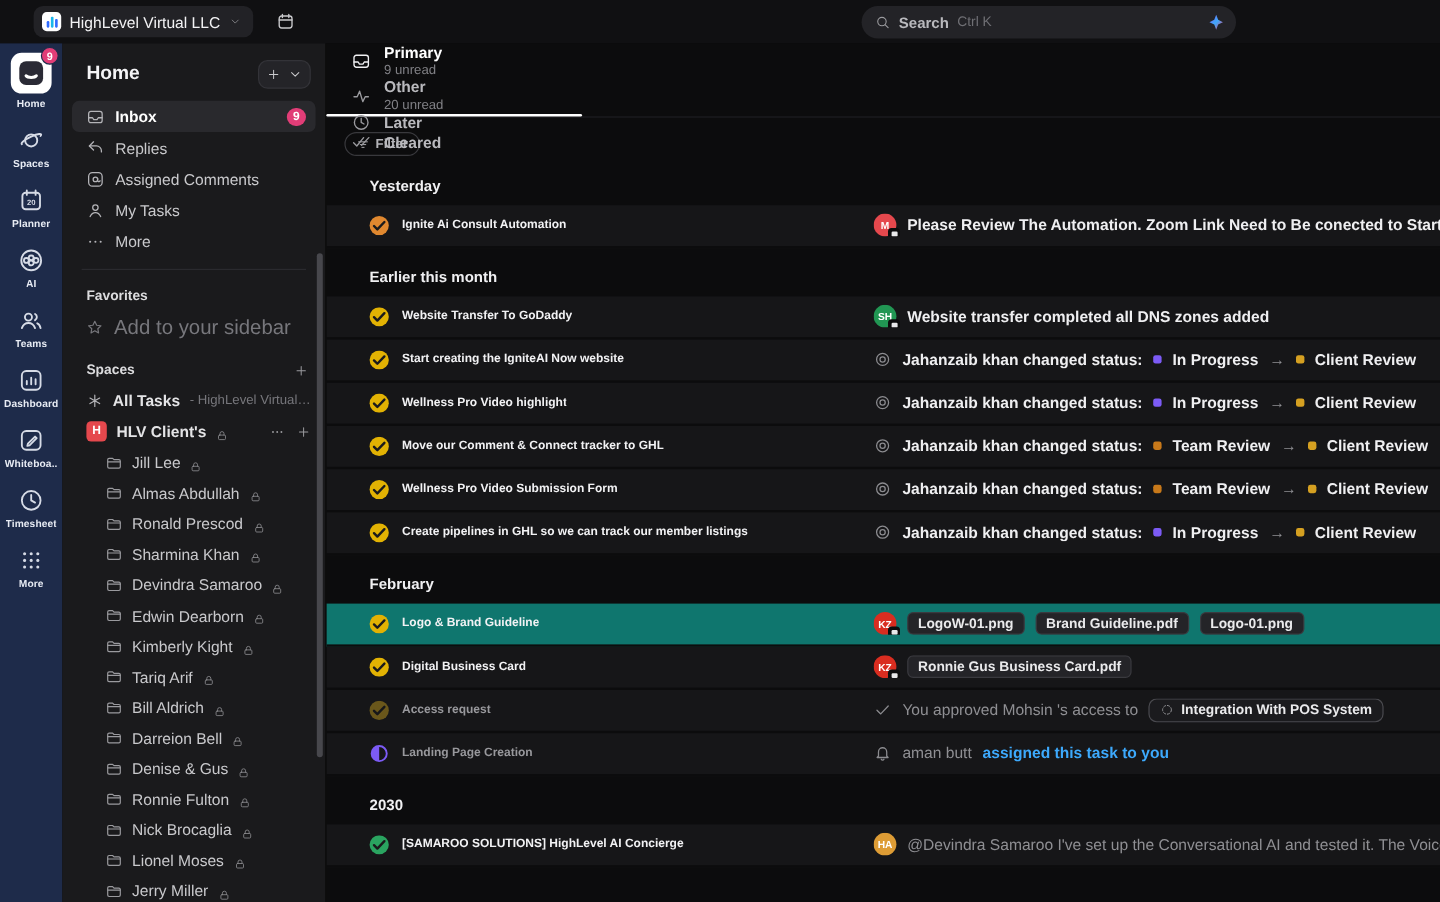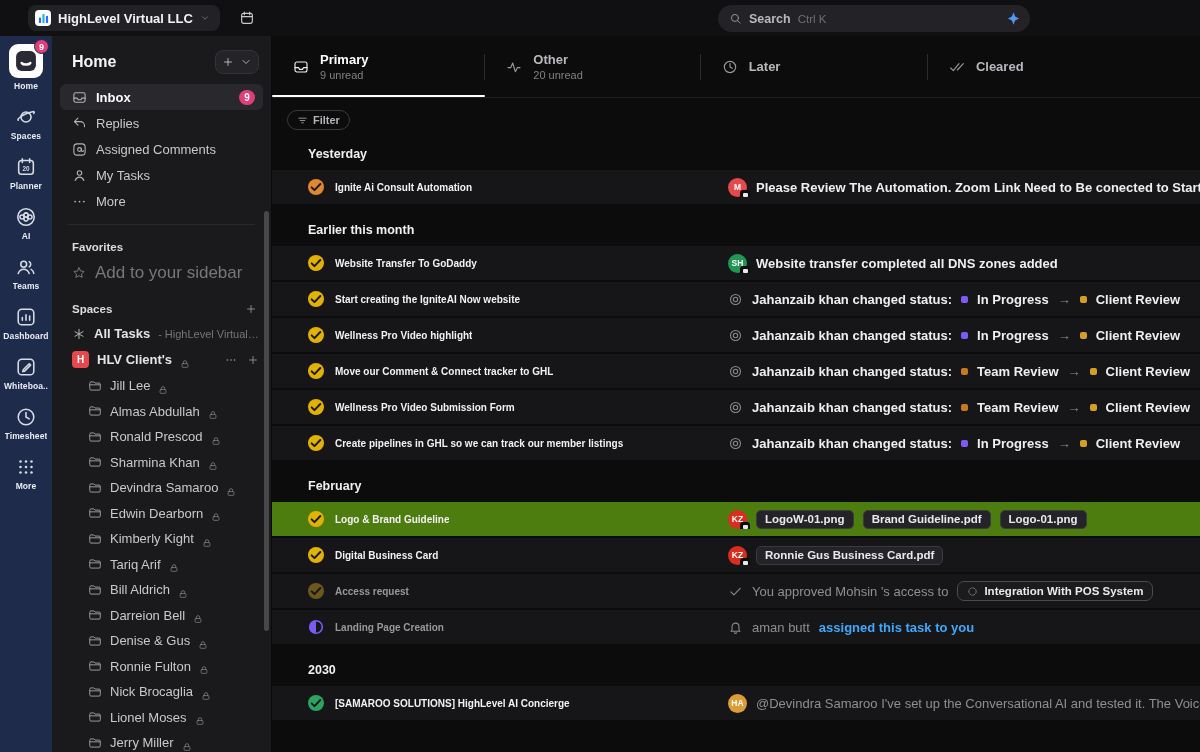--- a/index.html
+++ b/index.html
@@ -5,21 +5,21 @@
   * { margin:0; padding:0; box-sizing:border-box; }
   html,body { width:1200px; height:752px; overflow:hidden; background:#0c0c0d;
     font-family:"Liberation Sans","DejaVu Sans",sans-serif; color:#e8e8ea; }
 
   
   .topbar { position:absolute; left:0; top:0; width:1200px; height:36px; background:#101012;
     display:flex; align-items:center; z-index:5; }
   .ws-pill { display:flex; align-items:center; gap:7px; background:#222226; border-radius:8px;
     height:26px; padding:0 10px 0 7px; margin-left:28px; cursor:pointer; }
   .ws-logo { width:16px; height:16px; background:#fff; border-radius:4px; display:flex; align-items:center; justify-content:center; }
-  .ws-name { font-size:13px; font-weight:700; color:#f2f2f4; }
+  .ws-name { font-size:13px; font-weight:400; color:#f2f2f4; }
   .ws-chev { color:#8a8a8e; width:10px; height:10px; }
   .cal-btn { margin-left:14px; width:26px; height:26px; display:flex; align-items:center; justify-content:center;
     color:#c9c9cc; cursor:pointer; }
   .search-pill { position:absolute; left:718px; top:5px; width:312px; height:27px; background:#232327;
     border-radius:14px; display:flex; align-items:center; gap:7px; padding:0 9px 0 11px; cursor:text; }
   .search-pill .mag { width:13px; height:13px; color:#9a9a9e; flex:none; }
   .search-label { font-size:12.5px; font-weight:700; color:#b9b9bd; }
   .search-short { font-size:11.5px; color:#6f6f74; flex:1; }
   .ai-spark { width:15px; height:15px; flex:none; }
 
@@ -71,41 +71,41 @@
   .space-actions .ic { width:12px; height:12px; cursor:pointer; }
   .folder-list { padding-left:36px; }
   .folder-row { display:flex; align-items:center; gap:8px; height:25.5px; cursor:pointer; }
   .folder-row .ic { width:14px; height:14px; color:#9a9a9e; flex:none; }
   .folder-label { font-size:13px; color:#c9c9cc; white-space:nowrap; }
   .sb-scroll { position:absolute; right:2px; top:175px; width:5px; height:420px; background:#47474c;
     border-radius:3px; }
 
   
   .main { position:absolute; left:272px; top:36px; width:928px; height:716px; background:#0c0c0d; }
-  .tabbar { display:flex; height:62px; border-bottom:1px solid #1f1f22; position:relative; }
+  .tabbar { display:flex; height:62px; border-bottom:1px solid #1f1f22; position:relative;flex-direction:column; }
   .tab { display:flex; align-items:center; gap:11px; padding-left:21px; cursor:pointer; position:relative; }
   .tab .ic { width:16px; height:16px; color:#9a9a9e; flex:none; }
   .tab.active .ic { color:#f0f0f2; }
   .tab-texts { display:flex; flex-direction:column; gap:2px; }
   .tab-label { font-size:13px; font-weight:700; color:#b9b9bd; white-space:nowrap; }
   .tab.active .tab-label { color:#fff; }
   .tab-sub { font-size:11px; color:#808085; }
   .tab-divider { width:1px; height:26px; background:#2c2c30; align-self:center; }
   .tab-underline { position:absolute; left:0; bottom:0; height:2px; background:#fff; border-radius:1px; }
 
   .content { padding-top:12px; height:654px; overflow:hidden; }
   .filter-chip { display:inline-flex; align-items:center; gap:5px; margin-left:15px; height:20px;
     border:1px solid #39393d; border-radius:10px; padding:0 9px; color:#b4b4b8; cursor:pointer; }
   .filter-chip .ic { width:11px; height:11px; }
   .filter-label { font-size:11px; font-weight:600; }
 
   .section-h { padding:17px 0 9px 36px; font-size:12.5px; font-weight:700; color:#f0f0f2; }
   .row { display:grid; grid-template-columns:456px 1fr; align-items:center; height:36px; background:#161618;
     border-bottom:2px solid #0c0c0d; cursor:pointer; }
-  .row.hl { background:#4d7c0f; }
+  .row.hl { background:#0f766e; }
   .cell-l { display:flex; align-items:center; gap:11px; padding-left:36px; overflow:hidden; }
   .ticon { width:16px; height:16px; flex:none; position:relative; }
   .rtitle { font-size:10px; font-weight:700; color:#f2f2f4; white-space:nowrap; overflow:hidden; }
   .row.read .rtitle { color:#98989c; font-weight:600; }
   .cell-r { display:flex; align-items:center; gap:9px; overflow:hidden; white-space:nowrap; }
   .b { font-size:13px; font-weight:700; color:#efeff1; }
   .g { font-size:13px; color:#8f8f93; }
   .blue { font-size:13px; font-weight:700; color:#3da9fc; }
   .arrow { color:#8f8f93; font-size:13px; }
   .sq { width:7px; height:7px; border-radius:2px; flex:none; }

